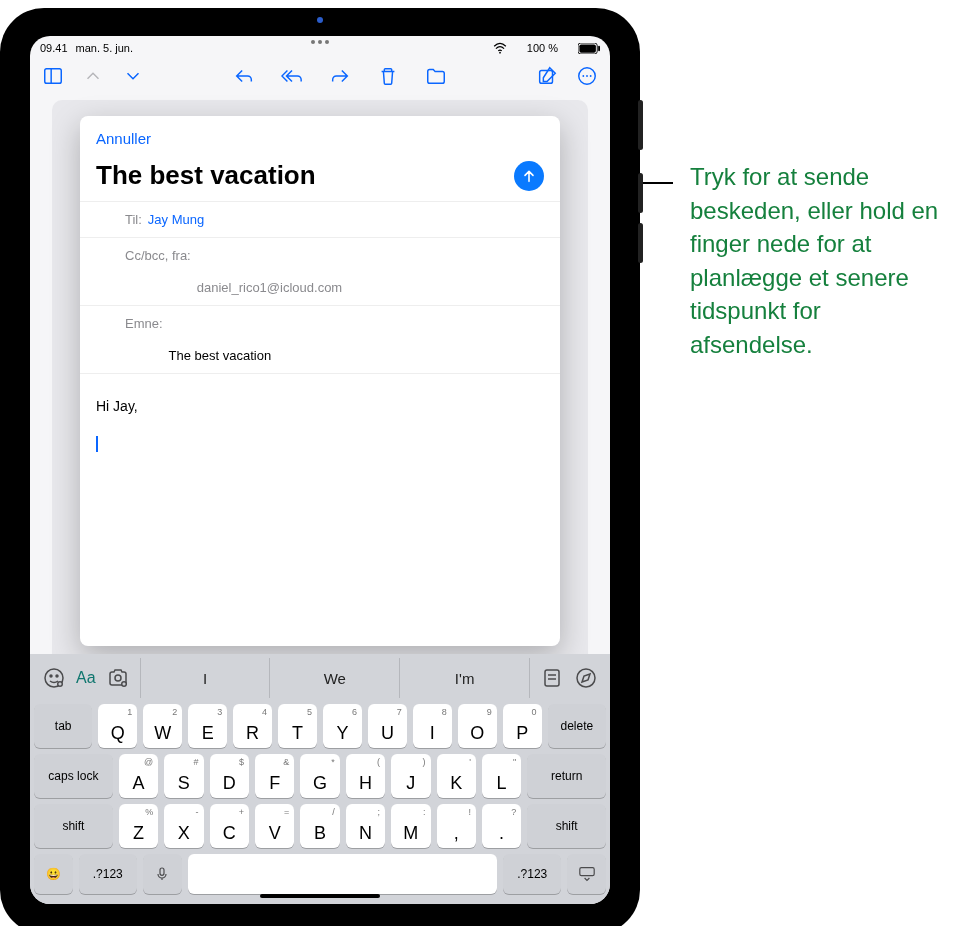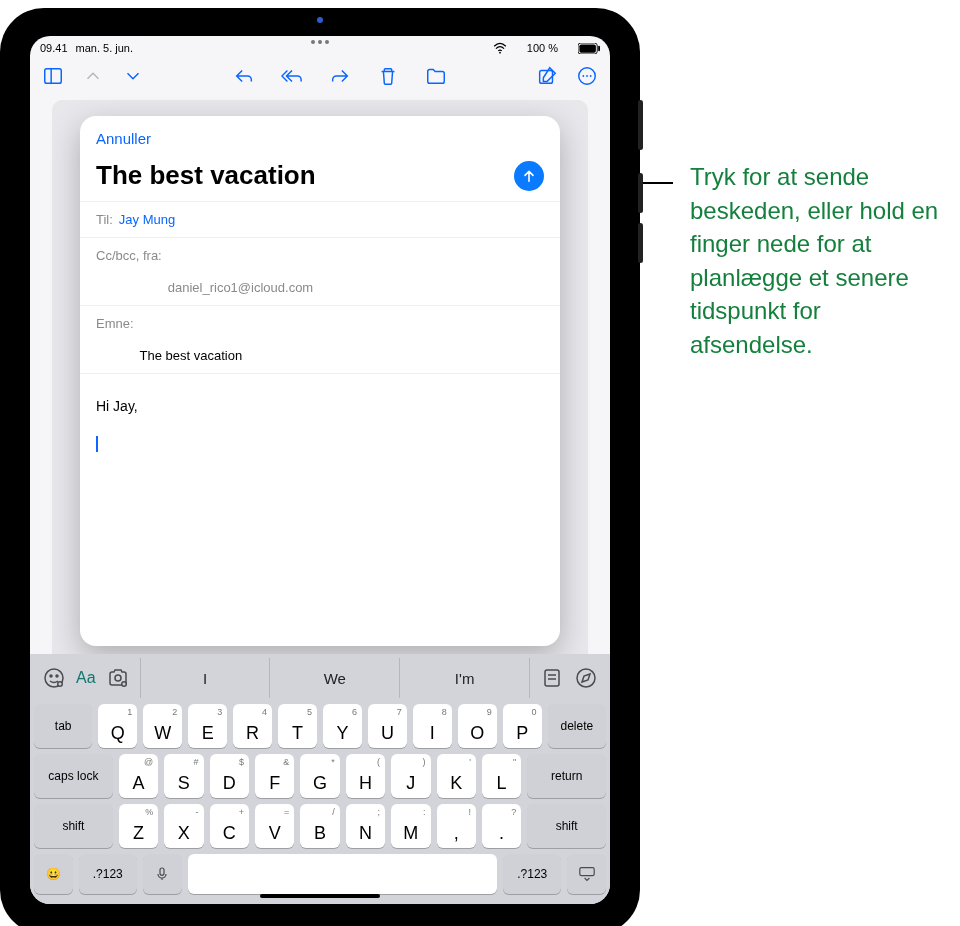--- a/index.html
+++ b/index.html
@@ -37,30 +37,30 @@
   
   .toolbar{height:40px;display:flex;justify-content:space-between;align-items:center;padding:0 12px;}
   .tb-left,.tb-mid,.tb-right{display:flex;gap:18px;align-items:center;}
   .tb-icon{width:22px;height:22px;stroke:var(--blue);fill:none;stroke-width:1.6;}
   .tb-mid{gap:26px;}
 
   
   .bg-card{position:absolute;top:64px;left:22px;right:22px;bottom:0;background:#e8e8ec;border-radius:10px;}
 
   
-  .modal{position:absolute;top:80px;left:50px;right:50px;height:530px;background:#fff;border-radius:16px;box-shadow:0 10px 30px rgba(0,0,0,.25);display:flex;flex-direction:column;}
+  .modal{position:absolute;top:80px;left:50px;right:50px;height:530px;background:#fff;border-radius:8px;box-shadow:0 10px 30px rgba(0,0,0,.25);display:flex;flex-direction:column;}
   .modal .hdr{padding:14px 16px 6px 16px;}
   .cancel{color:var(--blue);font-size:15px;}
   .titleRow{display:flex;justify-content:space-between;align-items:center;padding:6px 16px 10px 16px;}
   .title{font-size:26px;font-weight:700;}
   .send{width:30px;height:30px;border-radius:50%;background:#0a7aff;display:flex;align-items:center;justify-content:center;}
   .send svg{width:16px;height:16px;fill:#fff;}
 
   .field{font-size:13px;padding:10px 16px;border-top:1px solid #eee;display:flex;gap:6px;}
-  .field .lbl{color:var(--grey);}
+  .field .lbl{color:var(--grey);margin-left:29px;}
   .field .val{color:#000;margin-top:32px;}
   .field .link{color:var(--blue);}
   .body{flex:1;padding:21px 16px;font-size:14px;line-height:1.6;border-top:1px solid #eee;}
   .cursor{display:inline-block;width:2px;height:16px;background:var(--blue);vertical-align:middle;}
 
   
   .kb{position:absolute;left:0;right:0;bottom:0;background:#d2d4d9;padding:4px 4px 10px 4px;}
   .predict{display:flex;align-items:center;height:40px;padding:0 8px;gap:2px;}
   .pred-icon{width:24px;height:24px;fill:none;stroke:#4b4b4d;stroke-width:1.5;}
   .pred-ico-group{display:flex;gap:10px;align-items:center;flex:0 0 auto;}

